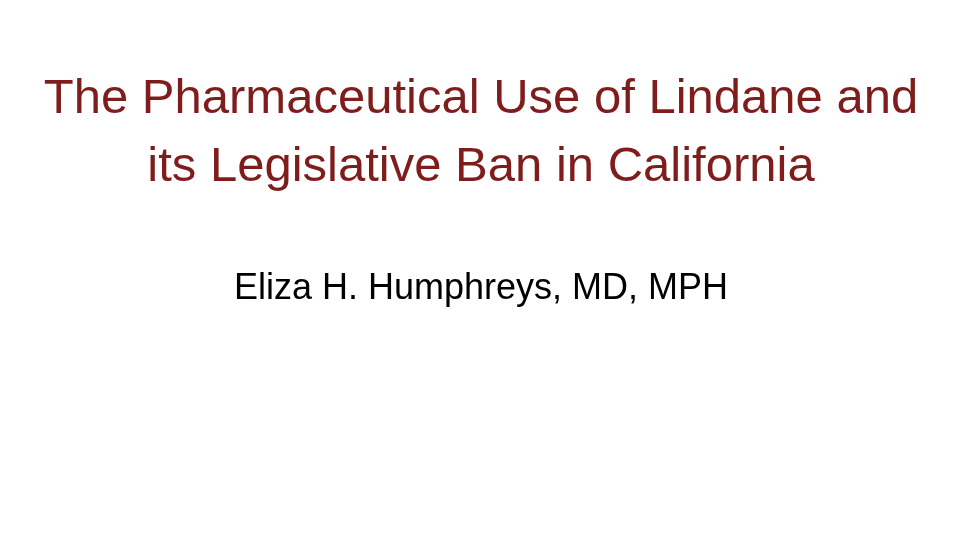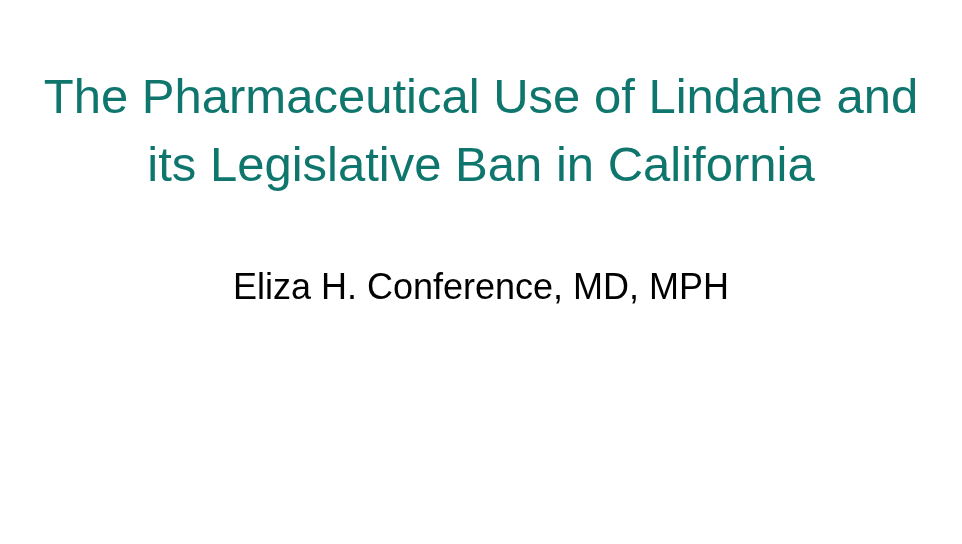--- a/index.html
+++ b/index.html
@@ -24,21 +24,21 @@
     align-items: center;
   }
   .slide-title {
     width: 920px;
     margin-top: 62px;
     text-align: center;
     font-size: 49px;
     line-height: 68px;
     font-weight: normal;
     letter-spacing: 0px;
-    color: #0f766e;
+    color: #7f1d1d;
   }
   .slide-subtitle {
     width: 860px;
     margin-top: 22px;
     text-align: center;
     font-size: 36px;
     line-height: 67px;
     font-weight: normal;
     color: #000000;
   }
@@ -48,16 +48,16 @@
   }
 </style>
 </head>
 <body>
 
 <div class="slide">
 
   <h1 class="slide-title">The Pharmaceutical Use of Lindane and its Legislative Ban in California</h1>
 
   <div class="slide-subtitle">
-    <span class="subtitle-line">Eliza H. Conference, MD, MPH</span>
+    <span class="subtitle-line">Eliza H. Humphreys, MD, MPH</span>
   </div>
 
 </div>
 
 </body></html>

